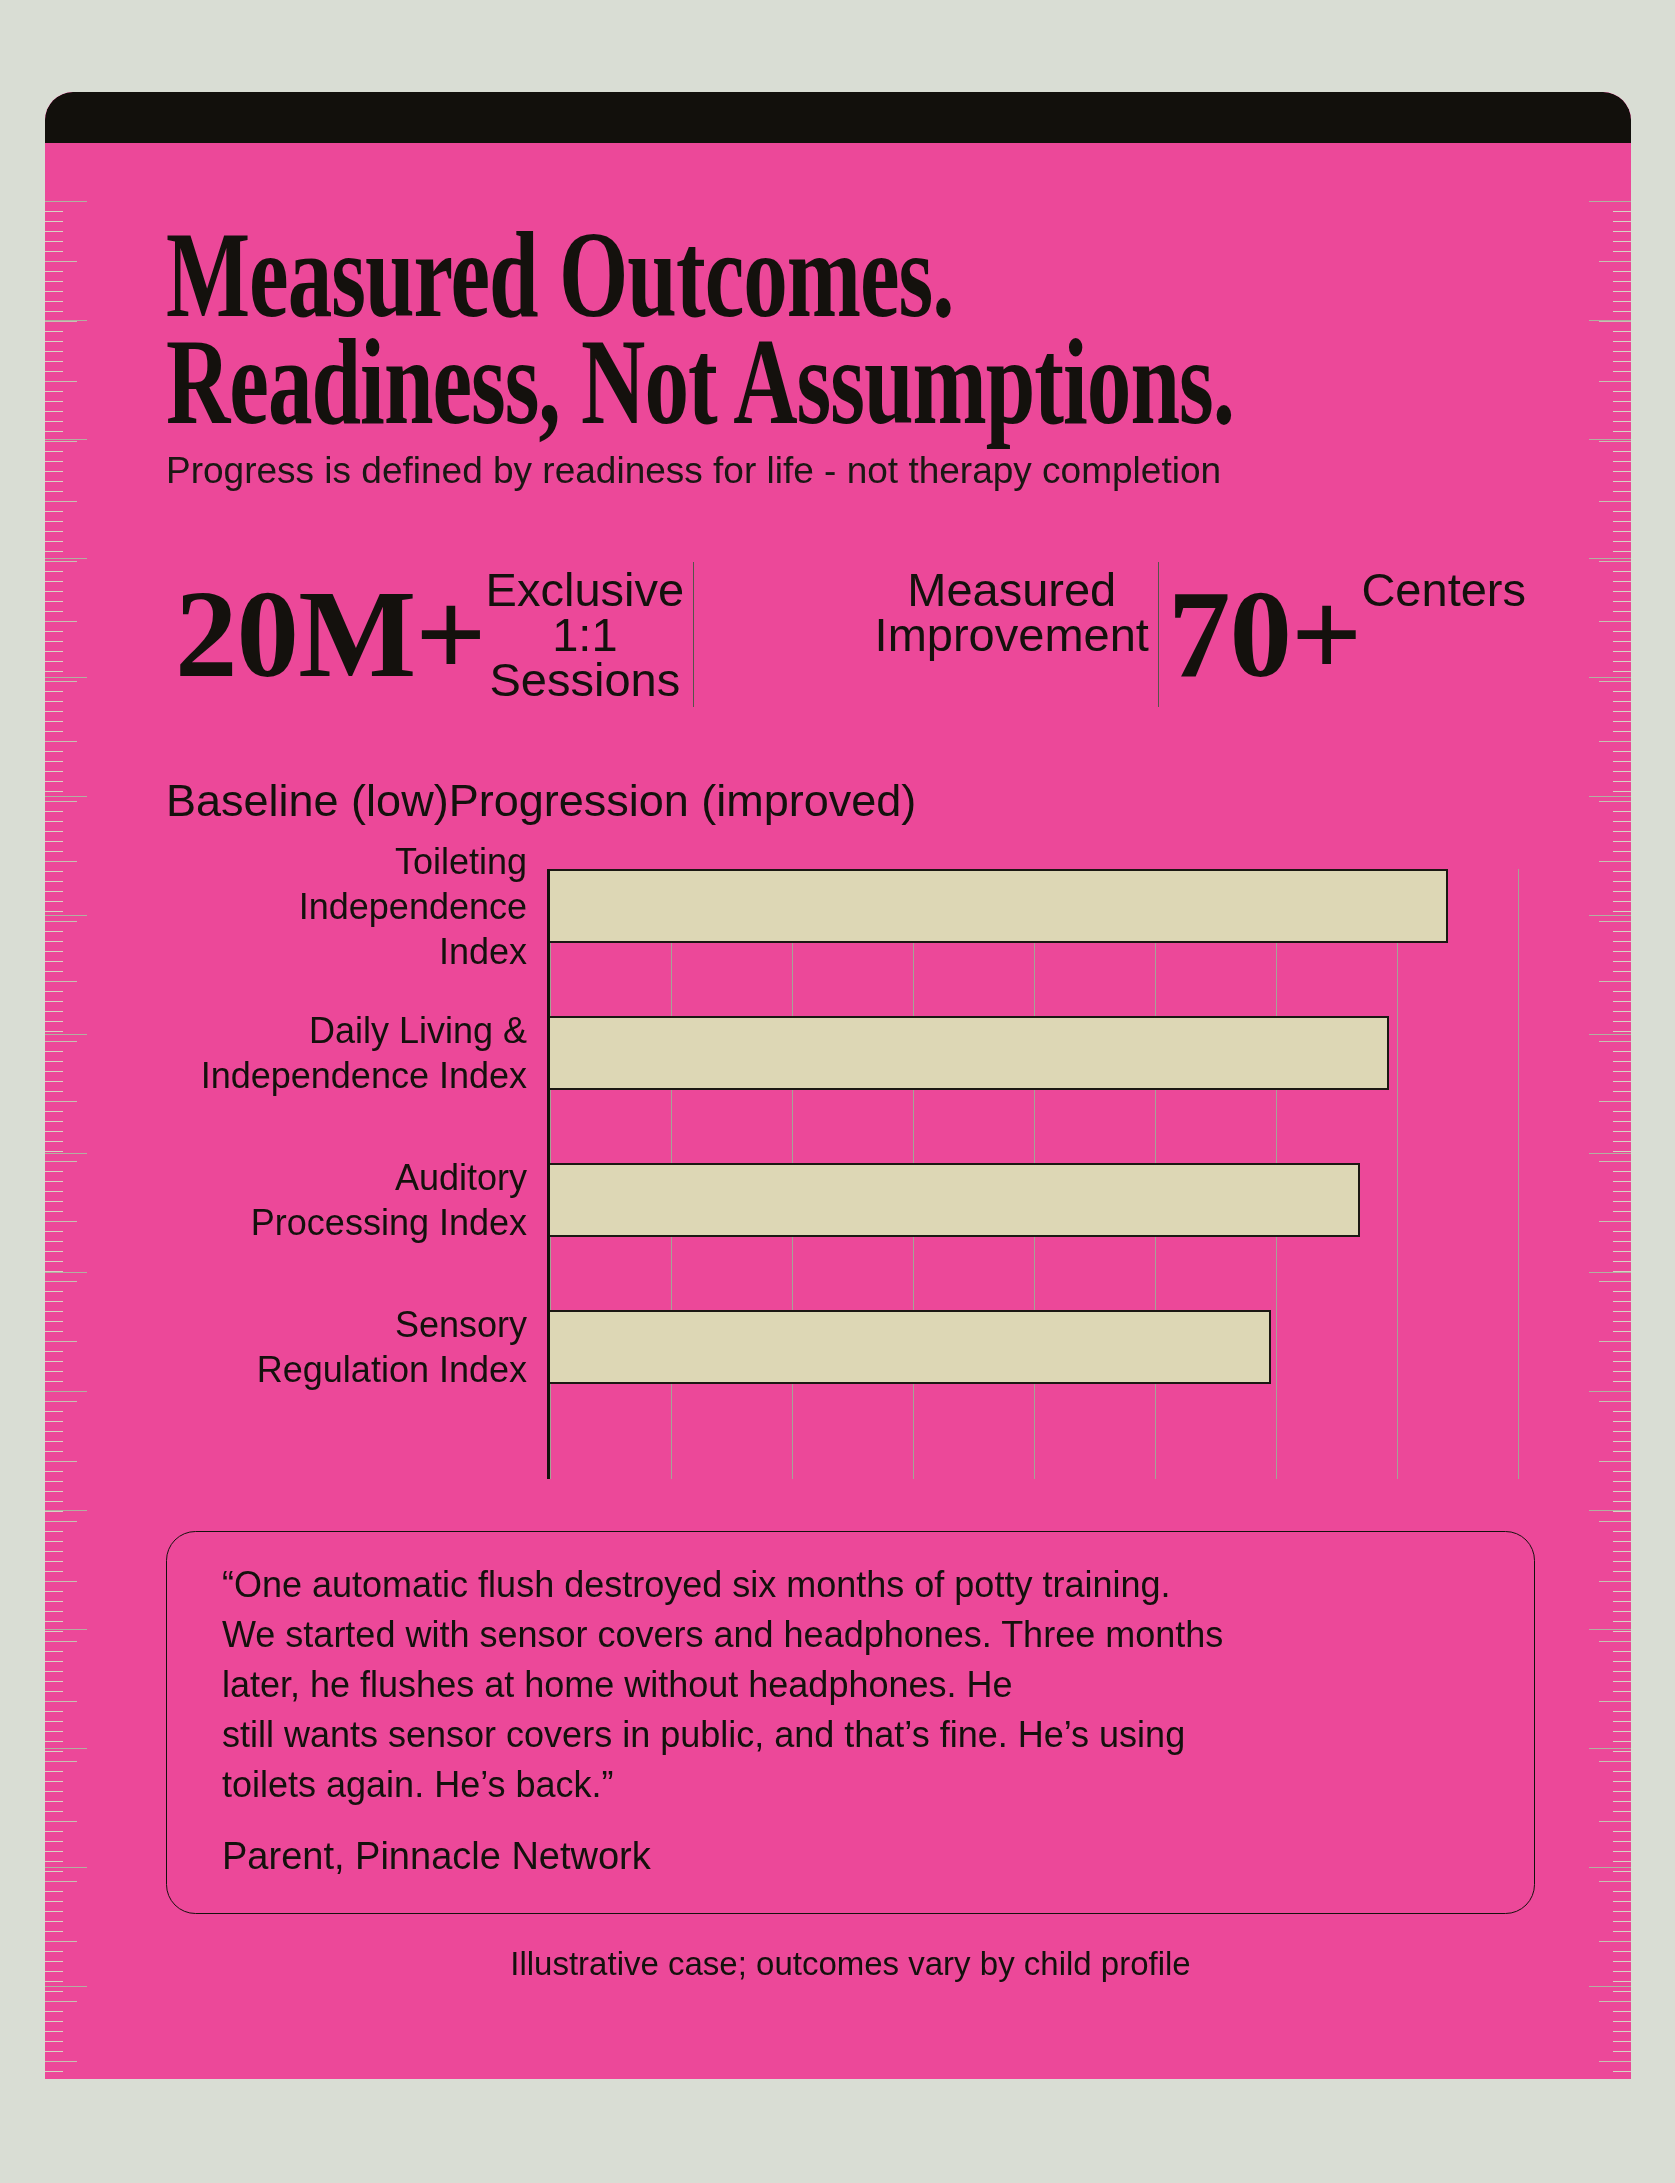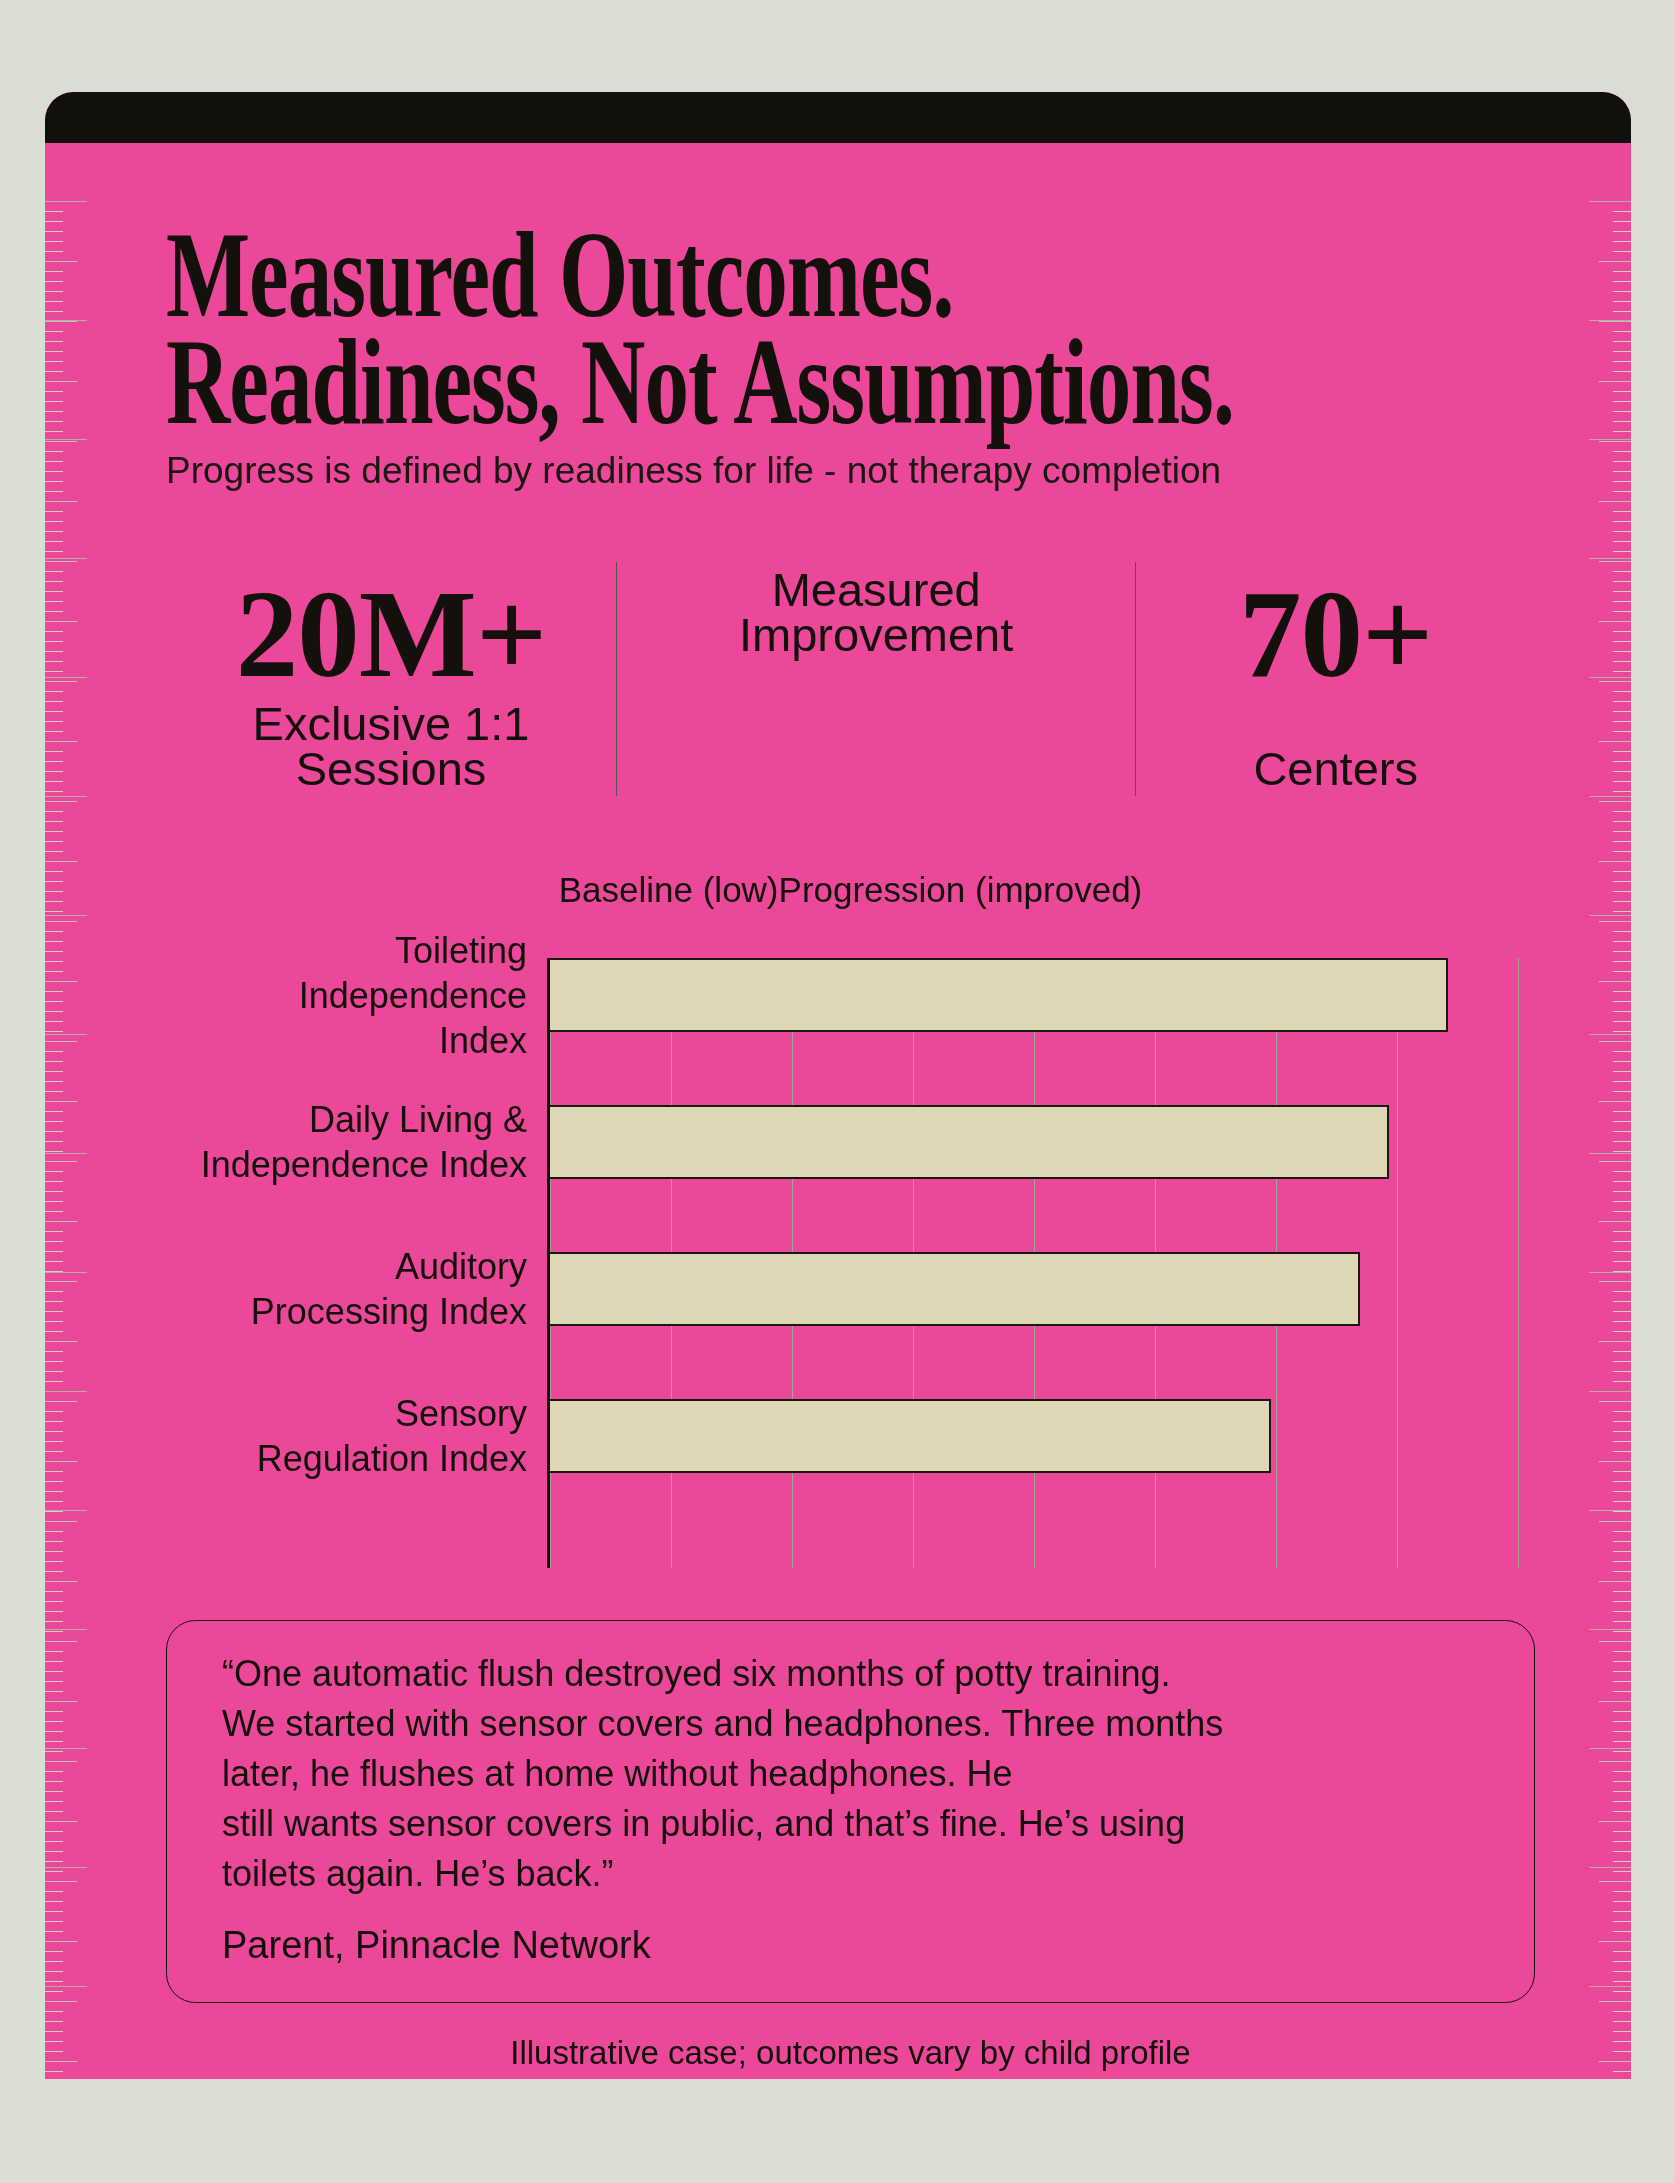--- a/index.html
+++ b/index.html
@@ -19,29 +19,29 @@
   .ruler.left{left:0;background-position:left top;}
   .ruler.right{right:0;background-position:right top;}
   .content{position:relative;padding:0 96px 0 121px;color:#14110d;}
   
   .title{margin:78px 0 0 0;font-family:"Liberation Serif","DejaVu Serif",serif;
          font-weight:bold;font-size:122px;line-height:107px;letter-spacing:-1.3px;
          transform:scaleX(0.73);transform-origin:left top;width:137%;}
   .subtitle{margin-top:15px;font-size:37px;line-height:41px;color:#1b1814;}
   
   .stats{display:flex;margin-top:71px;align-items:stretch;text-align:center;}
-  .stat{display:flex;flex-direction:column;justify-content:space-between;padding:4.5px 9px;}
+  .stat{display:flex;flex-direction:row;justify-content:flex-end;padding:4.5px 9px;}
   .stat:nth-child(1){flex-grow:1.01;flex-basis:0;}
   .stat:nth-child(2){flex-grow:1.17;flex-basis:0;border-left:1.8px solid #56534a;border-right:1.8px solid #56534a;}
   .stat:nth-child(3){flex-grow:0.89;flex-basis:0;}
   .stat-value{font-family:"Liberation Serif","DejaVu Serif",serif;font-weight:bold;
               font-size:125px;line-height:134px;letter-spacing:-0.9px;}
   .stat-label{margin-top:0.9px;font-size:47px;line-height:45px;white-space:pre-line;}
   
-  .chart-head{display:flex;justify-content:center;margin-top:75px;font-size:35px;line-height:38px;}
+  .chart-head{display:flex;justify-content:flex-start;margin-top:75px;font-size:45px;line-height:38px;}
   .plot{margin-left:381px;margin-top:24.6px;height:610px;border-left:3.1px solid #14110d;
         background-image:repeating-linear-gradient(to right,#a6a296 0 1.3px,transparent 1.3px 121px);}
   .bar-row{position:relative;height:75px;margin-bottom:72px;}
   .bar-row:first-child{margin-top:49px;}
   .bar-row:last-child{margin-bottom:0;}
   .bar{height:70px;background:#ddd7b5;border:2.2px solid #1b1813;border-left:none;}
   .bar-label{position:absolute;right:calc(100% + 23px);top:50%;transform:translateY(-50%);
              width:357px;text-align:right;font-size:36px;line-height:45px;white-space:pre-line;}
   
   .flow-note{margin-top:56px;text-align:center;font-size:31px;line-height:38px;white-space:pre-line;color:#1b1814;}

